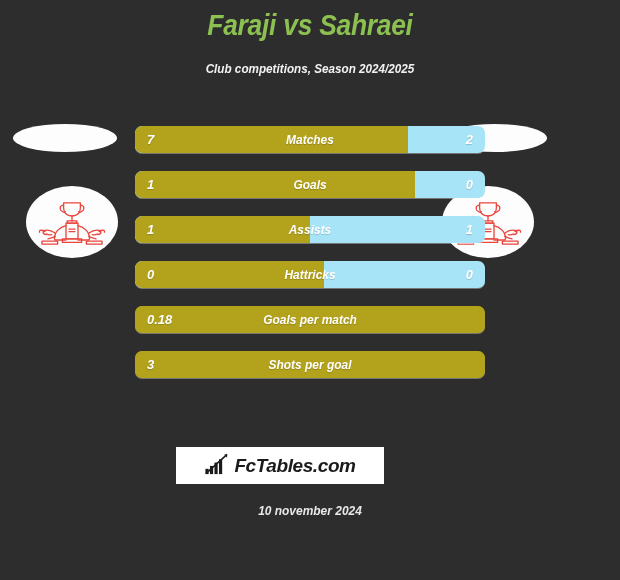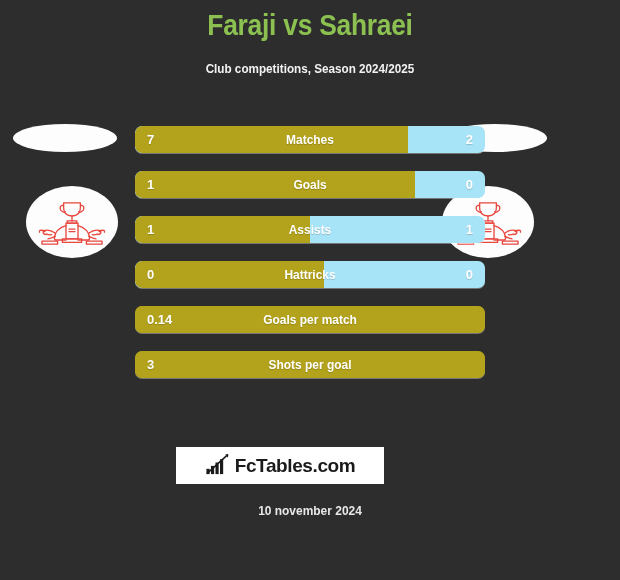--- a/index.html
+++ b/index.html
@@ -11,20 +11,21 @@
     height: 580px;
     background: #2d2d2d;
     font-family: "Liberation Sans", sans-serif;
     overflow: hidden;
     position: relative;
   }
   .page {
     width: 560px;
     height: 580px;
     position: relative;
+    font-style: italic;
   }
 
   
   .title {
     position: absolute;
     top: 8px;
     left: 0;
     width: 620px;
     text-align: center;
     font-size: 30px;
@@ -239,21 +240,21 @@
         <span class="bar-val right">1</span>
       </div>
       <div class="bar-row">
         <div class="bar-fill" style="width: 54%;"></div>
         <span class="bar-val left">0</span>
         <span class="bar-label">Hattricks</span>
         <span class="bar-val right">0</span>
       </div>
       <div class="bar-row full">
         <div class="bar-fill is-full" style="width: 100%;"></div>
-        <span class="bar-val left">0.14</span>
+        <span class="bar-val left">0.18</span>
         <span class="bar-label">Goals per match</span>
       </div>
       <div class="bar-row full">
         <div class="bar-fill is-full" style="width: 100%;"></div>
         <span class="bar-val left">3</span>
         <span class="bar-label">Shots per goal</span>
       </div>
     </div>
 
   <div class="logo-box">

